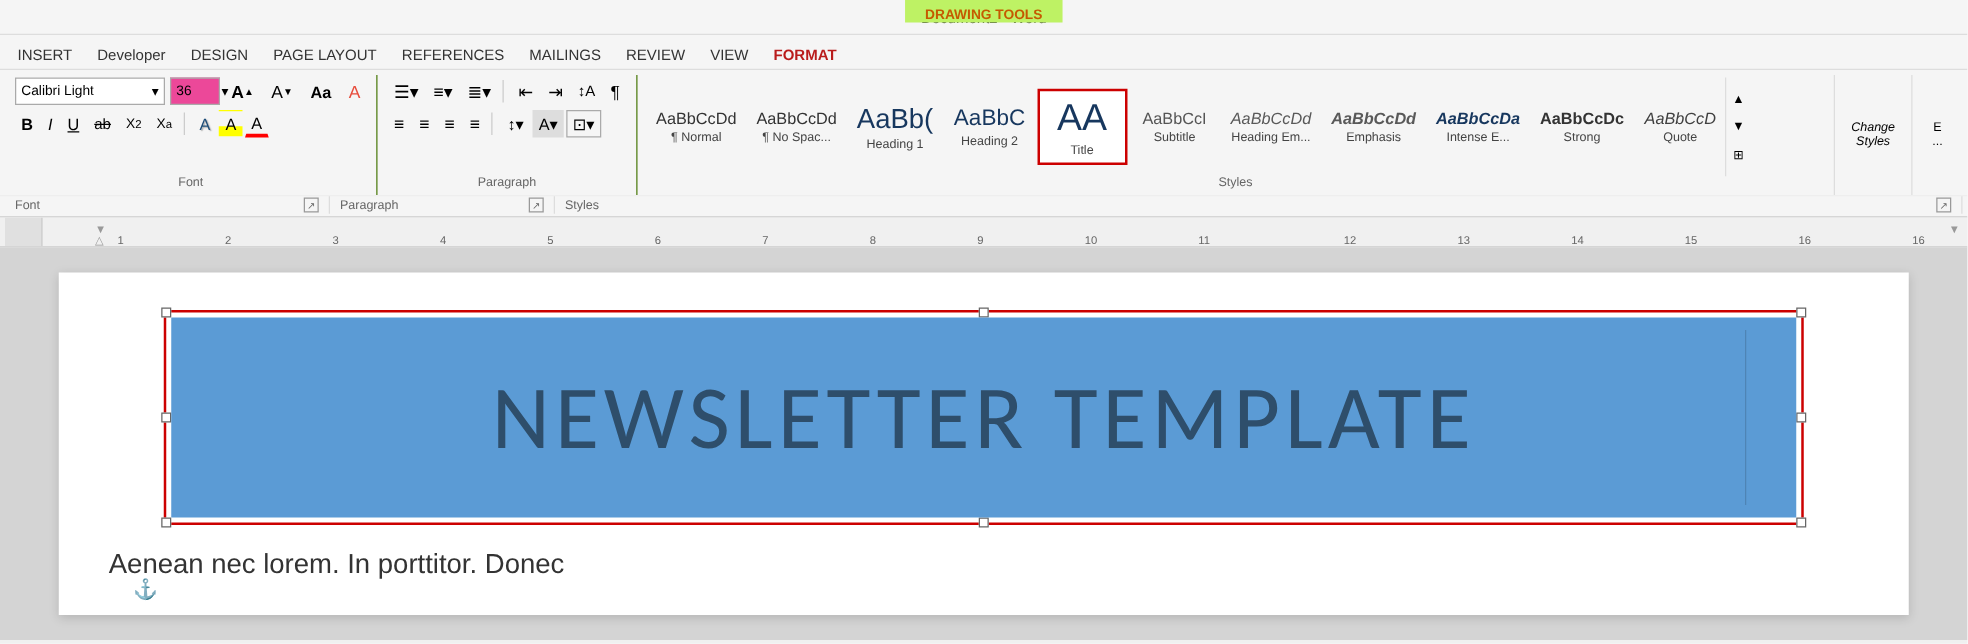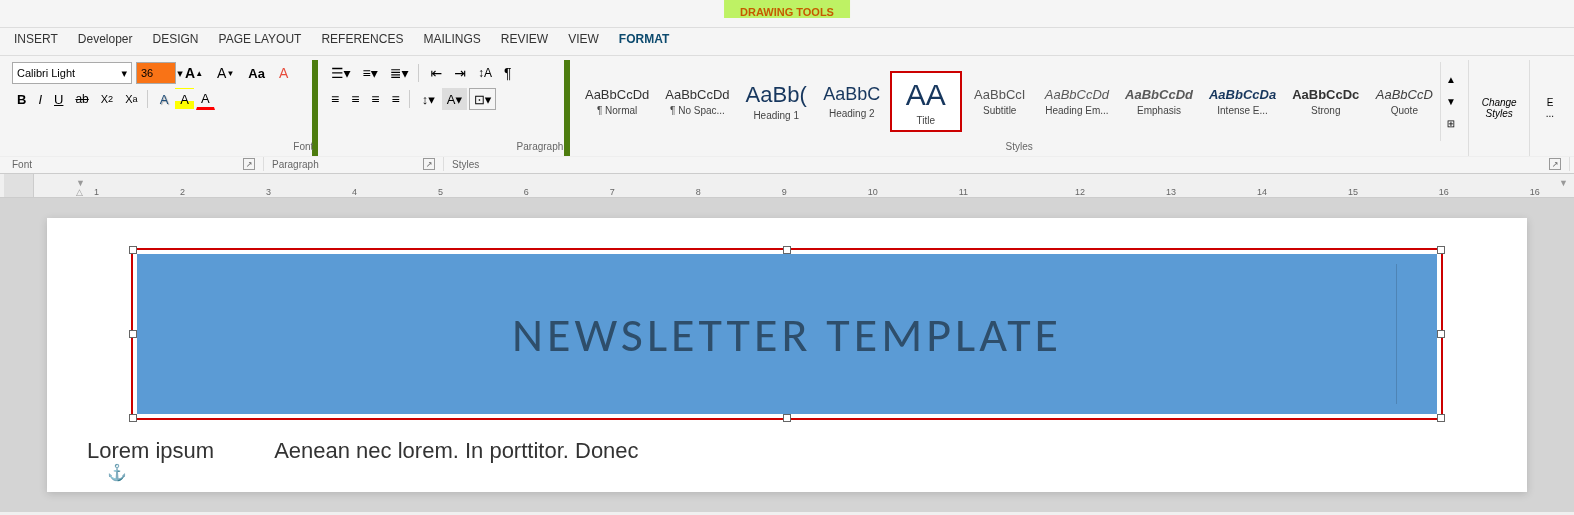--- a/index.html
+++ b/index.html
@@ -28,52 +28,53 @@
       font-size: 11px;
       color: #c55a00;
       font-weight: 600;
     }
 
     
     .menu-bar {
       background: #f5f5f5;
       height: 28px;
       display: flex;
-      align-items: flex-start;
+      align-items: flex-end;
       padding: 0 4px;
       border-bottom: 1px solid #ddd;
     }
     .menu-item {
       padding: 4px 10px;
       font-size: 12px;
       color: #333;
       cursor: pointer;
       white-space: nowrap;
     }
-    .menu-item.format { color: #0c4a6e; font-weight: 600; }
+    .menu-item.format { color: #b91c1c; font-weight: 600; }
 
     
     .ribbon {
       background: #f5f5f5;
       border-bottom: 1px solid #ccc;
       display: flex;
       flex-direction: column;
     }
 
     .ribbon-content {
       display: flex;
       align-items: stretch;
       padding: 4px 4px 0;
       height: 100px;
     }
 
     
     .ribbon-group {
       display: flex;
-      border-right: 6px solid #4d7c0f;
+      flex-direction: column;
+      border-right: 1px solid #4d7c0f;
       padding: 2px 8px;
       min-width: 80px;
     }
     .ribbon-group-label {
       font-size: 10px;
       color: #666;
       text-align: center;
       padding: 2px 0;
       margin-top: auto;
     }
@@ -94,21 +95,21 @@
       padding: 2px 4px;
       font-size: 11px;
       width: 120px;
       height: 22px;
       display: flex;
       align-items: center;
       justify-content: space-between;
     }
     .font-size-box {
       border: 1px solid #aaa;
-      background: #f97316;
+      background: #ec4899;
       padding: 2px 4px;
       font-size: 11px;
       width: 40px;
       height: 22px;
       display: flex;
       align-items: center;
       justify-content: space-between;
       gap: 24px;
     }
     .ribbon-btn {
@@ -258,21 +259,21 @@
       background: #5b9bd5;
       padding: 30px 40px;
       display: flex;
       align-items: center;
       justify-content: center;
       min-width: 1300px;
       min-height: 160px;
       position: relative;
     }
     .textbox-text {
-      font-size: 48px;
+      font-size: 72px;
       font-weight: 200;
       color: #2e4e6b;
       letter-spacing: 4px;
       text-transform: uppercase;
       font-family: 'Calibri', 'Segoe UI', Arial, sans-serif;
       white-space: nowrap;
     }
 
     
     .handle {
@@ -531,17 +532,16 @@
 
           <div style="position:absolute;right:40px;top:10px;bottom:10px;width:1px;background:rgba(50,80,110,0.3);"></div>
           <span class="textbox-text">NEWSLETTER TEMPLATE</span>
         </div>
       </div>
     </div>
 
     <div class="anchor-icon">⚓</div>
 
     <div class="bottom-text">
-      <span>Lorem ipsum</span>
       <span>Aenean nec lorem. In porttitor. Donec</span>
     </div>
   </div>
 </div>
 
 </body></html>

